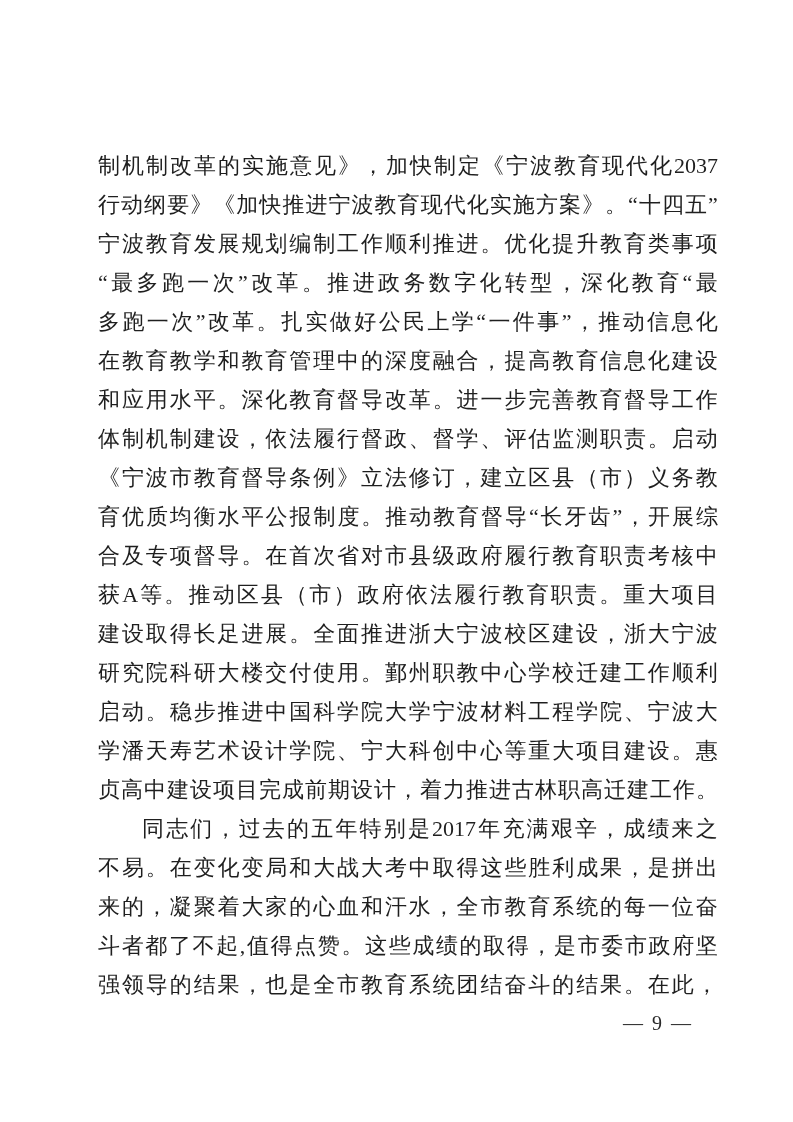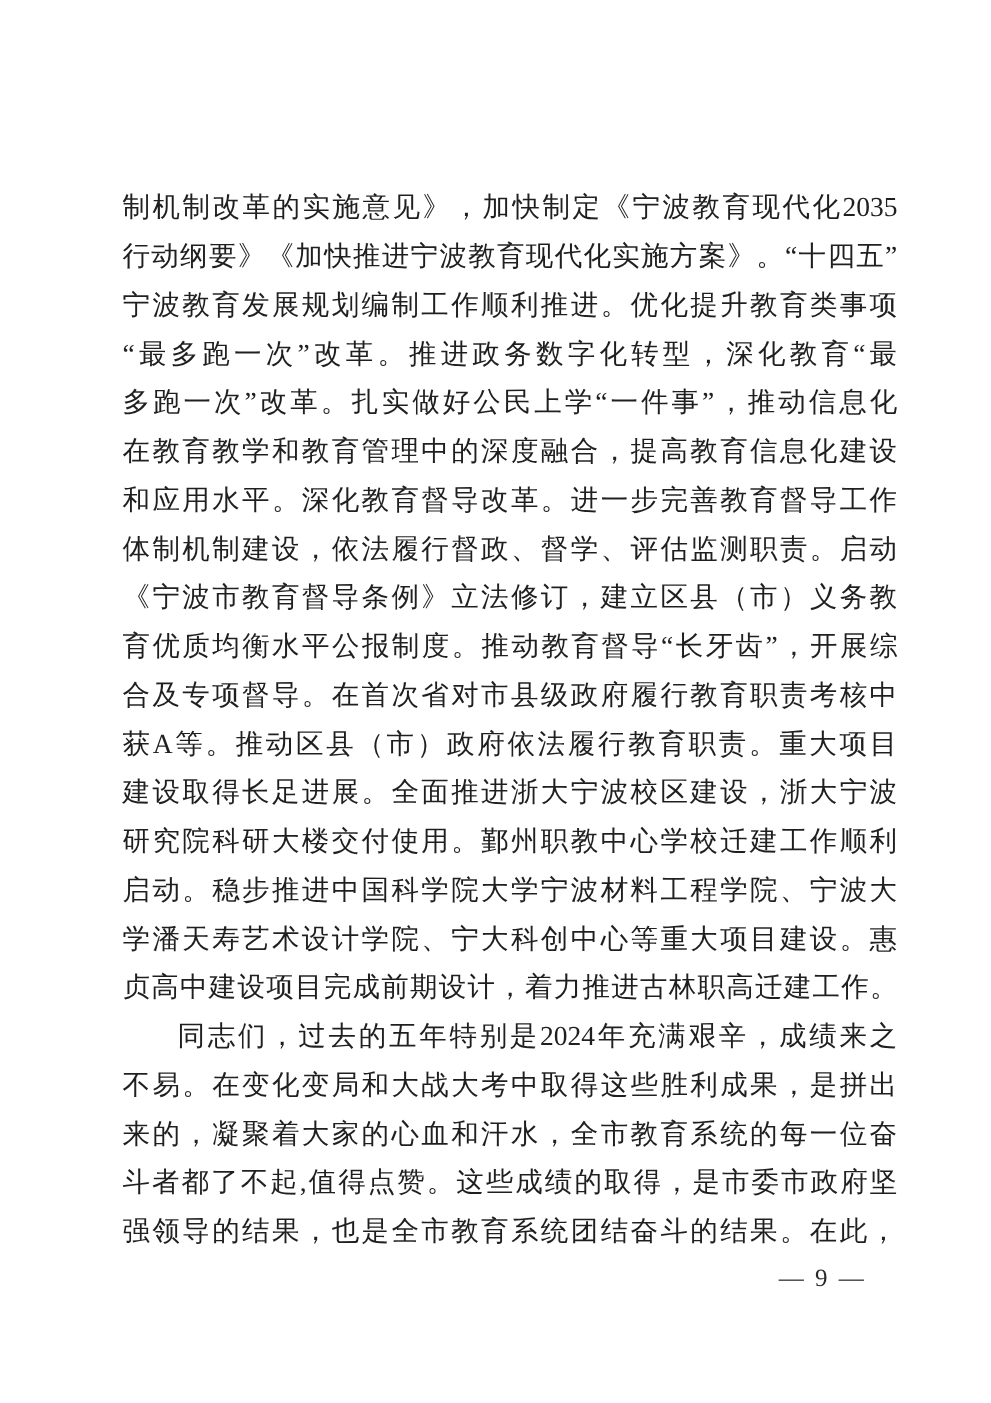--- a/index.html
+++ b/index.html
@@ -52,40 +52,40 @@
     letter-spacing: 2px;
     color: #2a2a2a;
   }
 </style>
 </head>
 <body>
 
 <div class="page">
   <div class="text-block">
       <div class="paragraph">
-        <div class="line"><span>制</span><span>机</span><span>制</span><span>改</span><span>革</span><span>的</span><span>实</span><span>施</span><span>意</span><span>见</span><span>》</span><span>，</span><span>加</span><span>快</span><span>制</span><span>定</span><span>《</span><span>宁</span><span>波</span><span>教</span><span>育</span><span>现</span><span>代</span><span>化</span><span>2035</span></div>
+        <div class="line"><span>制</span><span>机</span><span>制</span><span>改</span><span>革</span><span>的</span><span>实</span><span>施</span><span>意</span><span>见</span><span>》</span><span>，</span><span>加</span><span>快</span><span>制</span><span>定</span><span>《</span><span>宁</span><span>波</span><span>教</span><span>育</span><span>现</span><span>代</span><span>化</span><span>2037</span></div>
         <div class="line"><span>行</span><span>动</span><span>纲</span><span>要</span><span>》</span><span>《</span><span>加</span><span>快</span><span>推</span><span>进</span><span>宁</span><span>波</span><span>教</span><span>育</span><span>现</span><span>代</span><span>化</span><span>实</span><span>施</span><span>方</span><span>案</span><span>》</span><span>。</span><span>“</span><span>十</span><span>四</span><span>五</span><span>”</span></div>
         <div class="line"><span>宁</span><span>波</span><span>教</span><span>育</span><span>发</span><span>展</span><span>规</span><span>划</span><span>编</span><span>制</span><span>工</span><span>作</span><span>顺</span><span>利</span><span>推</span><span>进</span><span>。</span><span>优</span><span>化</span><span>提</span><span>升</span><span>教</span><span>育</span><span>类</span><span>事</span><span>项</span></div>
         <div class="line"><span>“</span><span>最</span><span>多</span><span>跑</span><span>一</span><span>次</span><span>”</span><span>改</span><span>革</span><span>。</span><span>推</span><span>进</span><span>政</span><span>务</span><span>数</span><span>字</span><span>化</span><span>转</span><span>型</span><span>，</span><span>深</span><span>化</span><span>教</span><span>育</span><span>“</span><span>最</span></div>
         <div class="line"><span>多</span><span>跑</span><span>一</span><span>次</span><span>”</span><span>改</span><span>革</span><span>。</span><span>扎</span><span>实</span><span>做</span><span>好</span><span>公</span><span>民</span><span>上</span><span>学</span><span>“</span><span>一</span><span>件</span><span>事</span><span>”</span><span>，</span><span>推</span><span>动</span><span>信</span><span>息</span><span>化</span></div>
         <div class="line"><span>在</span><span>教</span><span>育</span><span>教</span><span>学</span><span>和</span><span>教</span><span>育</span><span>管</span><span>理</span><span>中</span><span>的</span><span>深</span><span>度</span><span>融</span><span>合</span><span>，</span><span>提</span><span>高</span><span>教</span><span>育</span><span>信</span><span>息</span><span>化</span><span>建</span><span>设</span></div>
         <div class="line"><span>和</span><span>应</span><span>用</span><span>水</span><span>平</span><span>。</span><span>深</span><span>化</span><span>教</span><span>育</span><span>督</span><span>导</span><span>改</span><span>革</span><span>。</span><span>进</span><span>一</span><span>步</span><span>完</span><span>善</span><span>教</span><span>育</span><span>督</span><span>导</span><span>工</span><span>作</span></div>
         <div class="line"><span>体</span><span>制</span><span>机</span><span>制</span><span>建</span><span>设</span><span>，</span><span>依</span><span>法</span><span>履</span><span>行</span><span>督</span><span>政</span><span>、</span><span>督</span><span>学</span><span>、</span><span>评</span><span>估</span><span>监</span><span>测</span><span>职</span><span>责</span><span>。</span><span>启</span><span>动</span></div>
         <div class="line"><span>《</span><span>宁</span><span>波</span><span>市</span><span>教</span><span>育</span><span>督</span><span>导</span><span>条</span><span>例</span><span>》</span><span>立</span><span>法</span><span>修</span><span>订</span><span>，</span><span>建</span><span>立</span><span>区</span><span>县</span><span>（</span><span>市</span><span>）</span><span>义</span><span>务</span><span>教</span></div>
         <div class="line"><span>育</span><span>优</span><span>质</span><span>均</span><span>衡</span><span>水</span><span>平</span><span>公</span><span>报</span><span>制</span><span>度</span><span>。</span><span>推</span><span>动</span><span>教</span><span>育</span><span>督</span><span>导</span><span>“</span><span>长</span><span>牙</span><span>齿</span><span>”</span><span>，</span><span>开</span><span>展</span><span>综</span></div>
         <div class="line"><span>合</span><span>及</span><span>专</span><span>项</span><span>督</span><span>导</span><span>。</span><span>在</span><span>首</span><span>次</span><span>省</span><span>对</span><span>市</span><span>县</span><span>级</span><span>政</span><span>府</span><span>履</span><span>行</span><span>教</span><span>育</span><span>职</span><span>责</span><span>考</span><span>核</span><span>中</span></div>
         <div class="line"><span>获</span><span>A</span><span>等</span><span>。</span><span>推</span><span>动</span><span>区</span><span>县</span><span>（</span><span>市</span><span>）</span><span>政</span><span>府</span><span>依</span><span>法</span><span>履</span><span>行</span><span>教</span><span>育</span><span>职</span><span>责</span><span>。</span><span>重</span><span>大</span><span>项</span><span>目</span></div>
         <div class="line"><span>建</span><span>设</span><span>取</span><span>得</span><span>长</span><span>足</span><span>进</span><span>展</span><span>。</span><span>全</span><span>面</span><span>推</span><span>进</span><span>浙</span><span>大</span><span>宁</span><span>波</span><span>校</span><span>区</span><span>建</span><span>设</span><span>，</span><span>浙</span><span>大</span><span>宁</span><span>波</span></div>
         <div class="line"><span>研</span><span>究</span><span>院</span><span>科</span><span>研</span><span>大</span><span>楼</span><span>交</span><span>付</span><span>使</span><span>用</span><span>。</span><span>鄞</span><span>州</span><span>职</span><span>教</span><span>中</span><span>心</span><span>学</span><span>校</span><span>迁</span><span>建</span><span>工</span><span>作</span><span>顺</span><span>利</span></div>
         <div class="line"><span>启</span><span>动</span><span>。</span><span>稳</span><span>步</span><span>推</span><span>进</span><span>中</span><span>国</span><span>科</span><span>学</span><span>院</span><span>大</span><span>学</span><span>宁</span><span>波</span><span>材</span><span>料</span><span>工</span><span>程</span><span>学</span><span>院</span><span>、</span><span>宁</span><span>波</span><span>大</span></div>
         <div class="line"><span>学</span><span>潘</span><span>天</span><span>寿</span><span>艺</span><span>术</span><span>设</span><span>计</span><span>学</span><span>院</span><span>、</span><span>宁</span><span>大</span><span>科</span><span>创</span><span>中</span><span>心</span><span>等</span><span>重</span><span>大</span><span>项</span><span>目</span><span>建</span><span>设</span><span>。</span><span>惠</span></div>
         <div class="line"><span>贞</span><span>高</span><span>中</span><span>建</span><span>设</span><span>项</span><span>目</span><span>完</span><span>成</span><span>前</span><span>期</span><span>设</span><span>计</span><span>，</span><span>着</span><span>力</span><span>推</span><span>进</span><span>古</span><span>林</span><span>职</span><span>高</span><span>迁</span><span>建</span><span>工</span><span>作</span><span>。</span></div>
       </div>
       <div class="paragraph">
-        <div class="line indent"><span>同</span><span>志</span><span>们</span><span>，</span><span>过</span><span>去</span><span>的</span><span>五</span><span>年</span><span>特</span><span>别</span><span>是</span><span>2024</span><span>年</span><span>充</span><span>满</span><span>艰</span><span>辛</span><span>，</span><span>成</span><span>绩</span><span>来</span><span>之</span></div>
+        <div class="line indent"><span>同</span><span>志</span><span>们</span><span>，</span><span>过</span><span>去</span><span>的</span><span>五</span><span>年</span><span>特</span><span>别</span><span>是</span><span>2017</span><span>年</span><span>充</span><span>满</span><span>艰</span><span>辛</span><span>，</span><span>成</span><span>绩</span><span>来</span><span>之</span></div>
         <div class="line"><span>不</span><span>易</span><span>。</span><span>在</span><span>变</span><span>化</span><span>变</span><span>局</span><span>和</span><span>大</span><span>战</span><span>大</span><span>考</span><span>中</span><span>取</span><span>得</span><span>这</span><span>些</span><span>胜</span><span>利</span><span>成</span><span>果</span><span>，</span><span>是</span><span>拼</span><span>出</span></div>
         <div class="line"><span>来</span><span>的</span><span>，</span><span>凝</span><span>聚</span><span>着</span><span>大</span><span>家</span><span>的</span><span>心</span><span>血</span><span>和</span><span>汗</span><span>水</span><span>，</span><span>全</span><span>市</span><span>教</span><span>育</span><span>系</span><span>统</span><span>的</span><span>每</span><span>一</span><span>位</span><span>奋</span></div>
         <div class="line"><span>斗</span><span>者</span><span>都</span><span>了</span><span>不</span><span>起</span><span>,</span><span>值</span><span>得</span><span>点</span><span>赞</span><span>。</span><span>这</span><span>些</span><span>成</span><span>绩</span><span>的</span><span>取</span><span>得</span><span>，</span><span>是</span><span>市</span><span>委</span><span>市</span><span>政</span><span>府</span><span>坚</span></div>
         <div class="line"><span>强</span><span>领</span><span>导</span><span>的</span><span>结</span><span>果</span><span>，</span><span>也</span><span>是</span><span>全</span><span>市</span><span>教</span><span>育</span><span>系</span><span>统</span><span>团</span><span>结</span><span>奋</span><span>斗</span><span>的</span><span>结</span><span>果</span><span>。</span><span>在</span><span>此</span><span>，</span></div>
       </div>
     </div>
   <div class="page-number">— 9 —</div>
 </div>
 
 </body></html>

